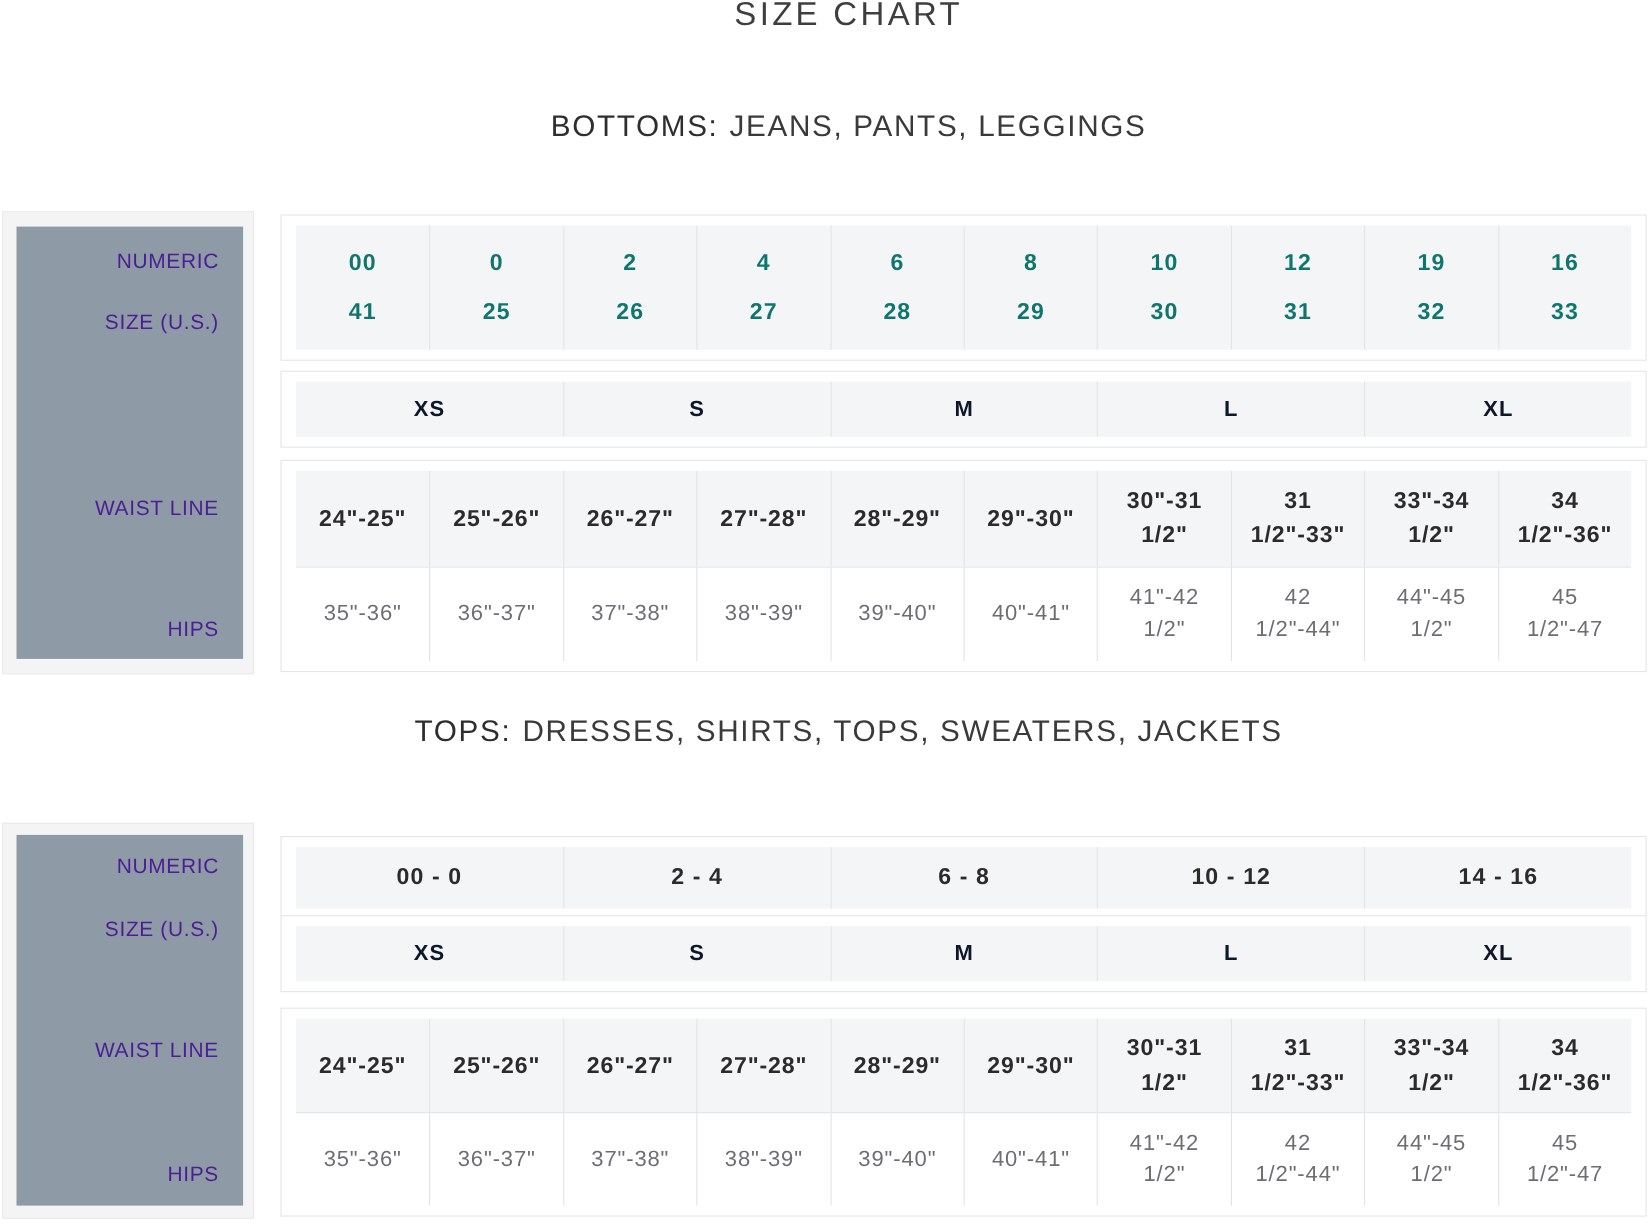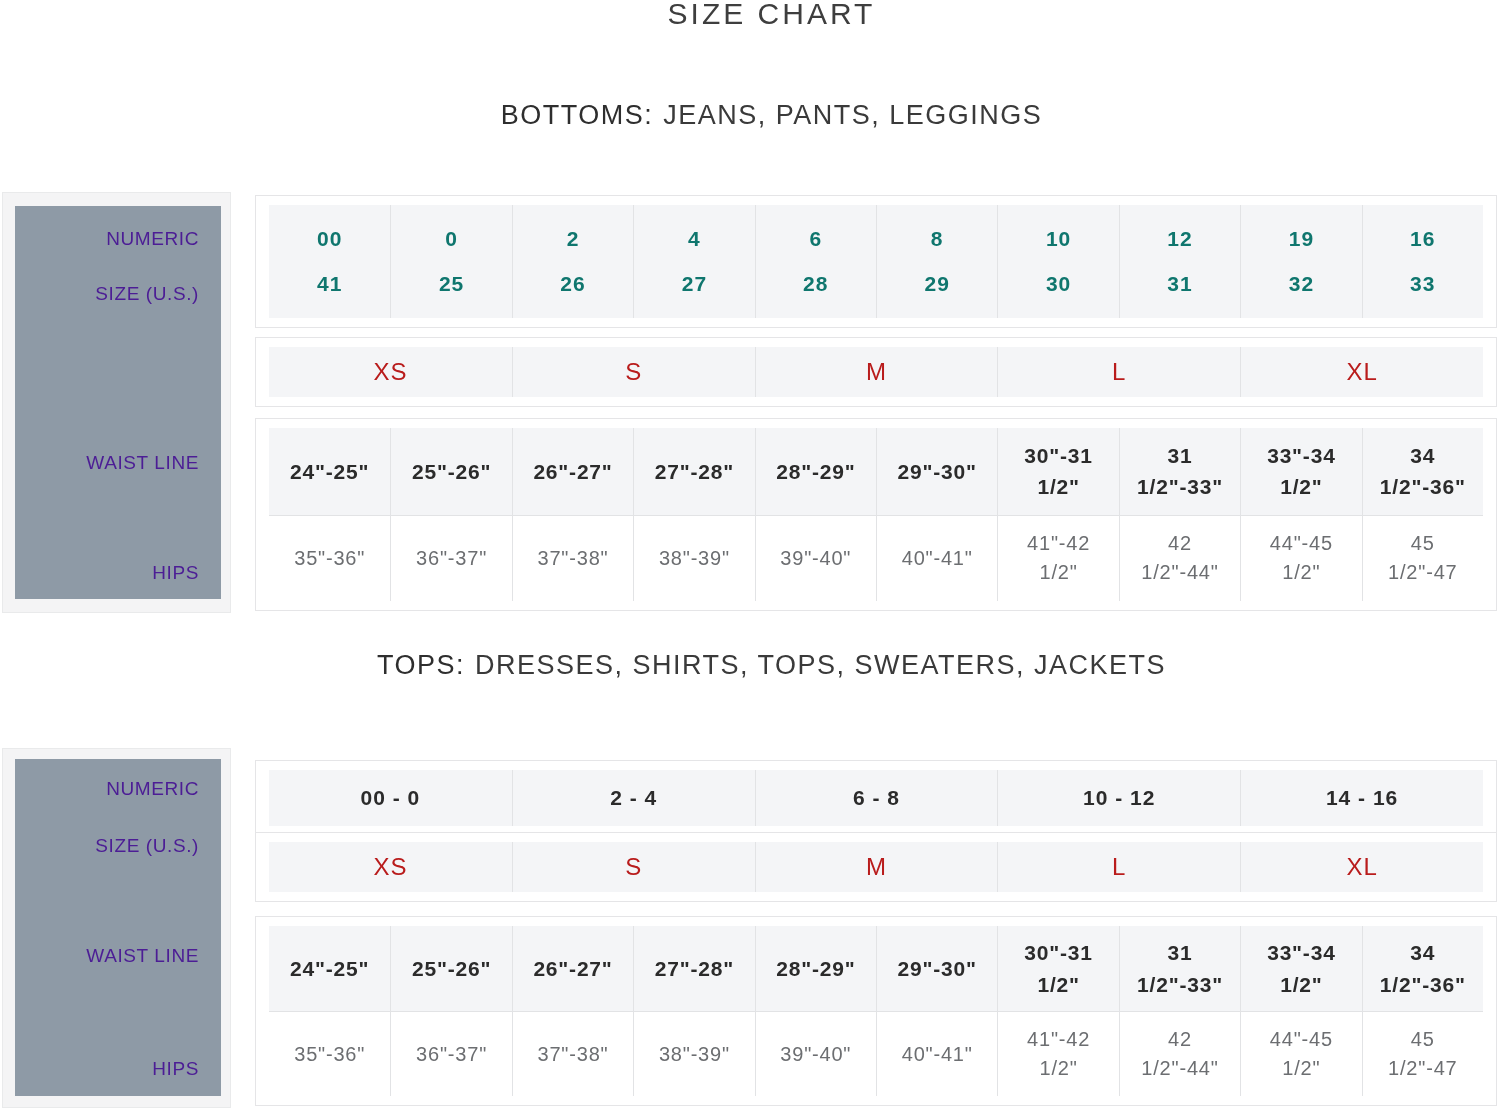--- a/index.html
+++ b/index.html
@@ -36,21 +36,21 @@
   .cols10{grid-template-columns:repeat(10,1fr);}
   .cols5{grid-template-columns:repeat(5,1fr);}
   .cell{
     background:#f4f5f7;display:flex;align-items:center;justify-content:center;
     border-left:1px solid #e2e3e5;text-align:center;min-width:0;
   }
   .cell:first-child{border-left:none;}
   .num-cell{flex-direction:column;justify-content:space-evenly;}
   .num-line{font-size:21px;font-weight:600;letter-spacing:1px;color:#0f766e;}
   .single-num-cell{font-size:21px;font-weight:600;letter-spacing:1px;color:#2b2b2b;}
-  .letter-cell{font-size:24px;font-weight:400;letter-spacing:1px;color:#b91c1c;}
+  .letter-cell{font-size:20px;font-weight:700;letter-spacing:1px;color:#0f172a;}
   .mblock{display:flex;flex-direction:column;}
   .mrow{flex:1;}
   .waist-cell{
     font-size:21px;font-weight:700;letter-spacing:0.8px;color:#2b2b2b;
     white-space:pre-line;line-height:1.5;
   }
   .hips-cell{
     background:#ffffff;border-top:1px solid #e2e3e5;
     font-size:20px;font-weight:400;letter-spacing:0.8px;color:#6c6e71;
     white-space:pre-line;line-height:1.45;

